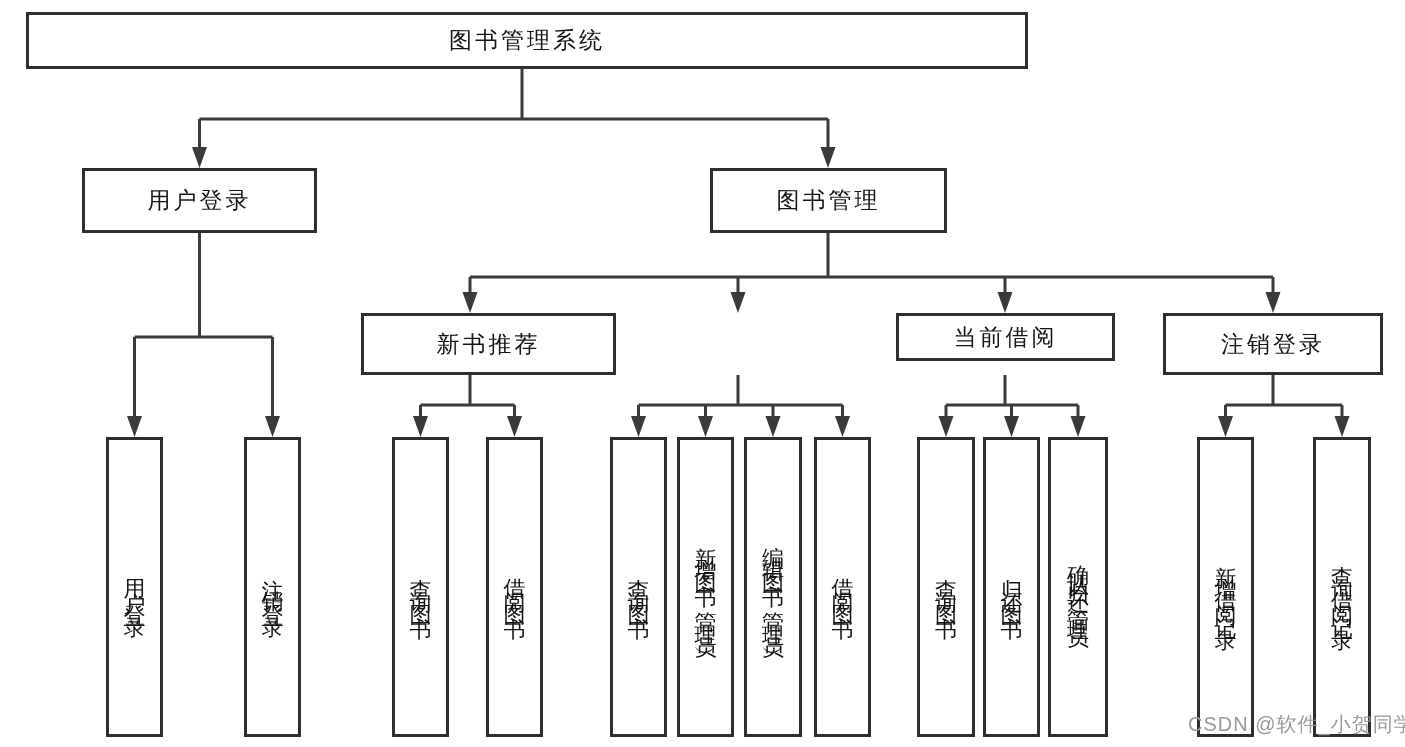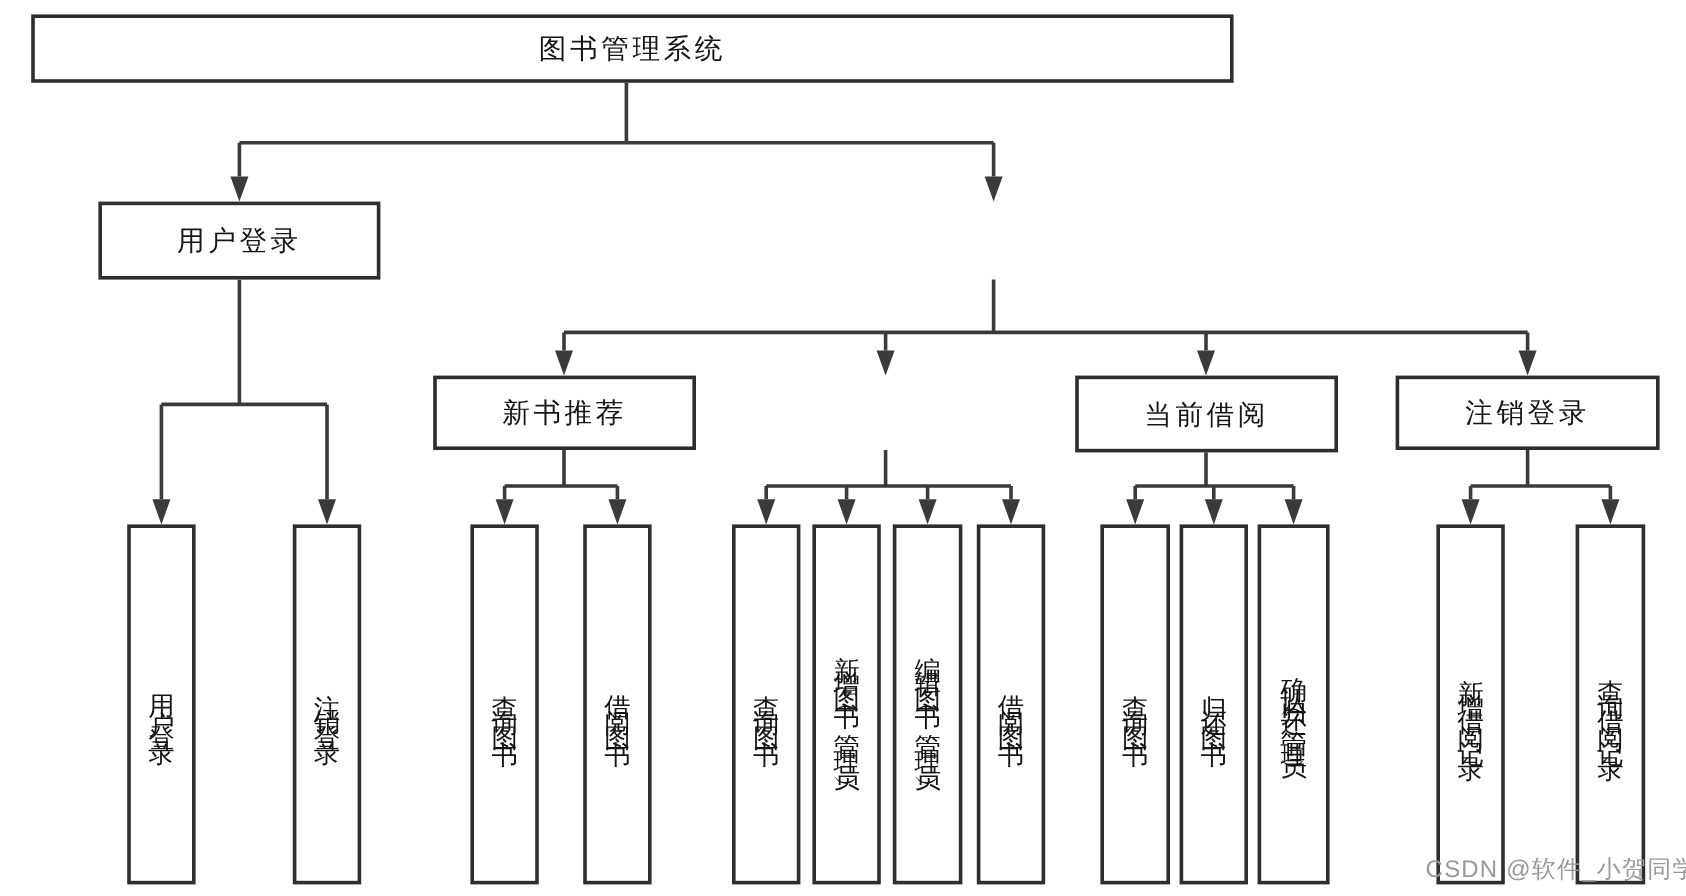--- a/index.html
+++ b/index.html
@@ -66,23 +66,24 @@
       <polygon points="1004,416 1019,416 1011.5,437"></polygon>
       <polygon points="1070.5,416 1085.5,416 1078,437"></polygon>
       <polygon points="1218,416 1233,416 1225.5,437"></polygon>
       <polygon points="1334.5,416 1349.5,416 1342,437"></polygon>
     </g>
   </svg>
 
   <div class="box hbox" style="left:13px; top:12px; width:1002px; height:57px;margin-left:13px;">图书管理系统</div>
 
   <div class="box hbox" style="left:82px; top:168px; width:235px; height:65px;">用户登录</div>
+  <div class="box hbox" style="left:710px; top:168px; width:237px; height:65px;">图书管理</div>
 
-  <div class="box hbox" style="left:361px; top:313px; width:219px; height:62px;">新书推荐</div>
-  <div class="box hbox" style="left:896px; top:313px; width:219px; height:64px;">当前借阅</div>
+  <div class="box hbox" style="left:361px; top:313px; width:255px; height:62px;">新书推荐</div>
+  <div class="box hbox" style="left:896px; top:313px; width:219px; height:48px;">当前借阅</div>
   <div class="box hbox" style="left:1163px; top:313px; width:220px; height:62px;">注销登录</div>
 
   <div class="box vbox" style="left:106px; top:437px; width:57px; height:300px;">用户登录</div>
   <div class="box vbox" style="left:244px; top:437px; width:57px; height:300px;">注销登录</div>
 
   <div class="box vbox" style="left:392px; top:437px; width:57px; height:300px;">查询图书</div>
   <div class="box vbox" style="left:486px; top:437px; width:57px; height:300px;">借阅图书</div>
 
   <div class="box vbox" style="left:610px; top:437px; width:57px; height:300px;">查询图书</div>
   <div class="box vbox" style="left:677px; top:437px; width:57px; height:300px;">新增图书（管理员）</div>

